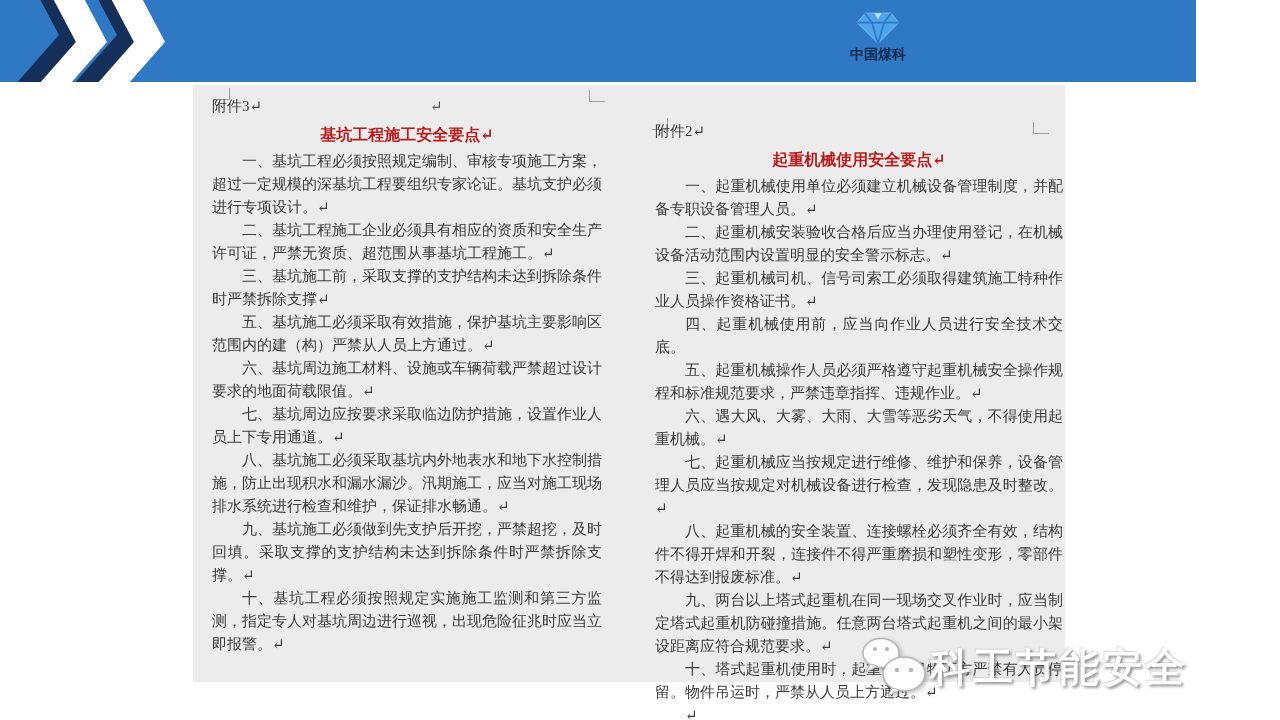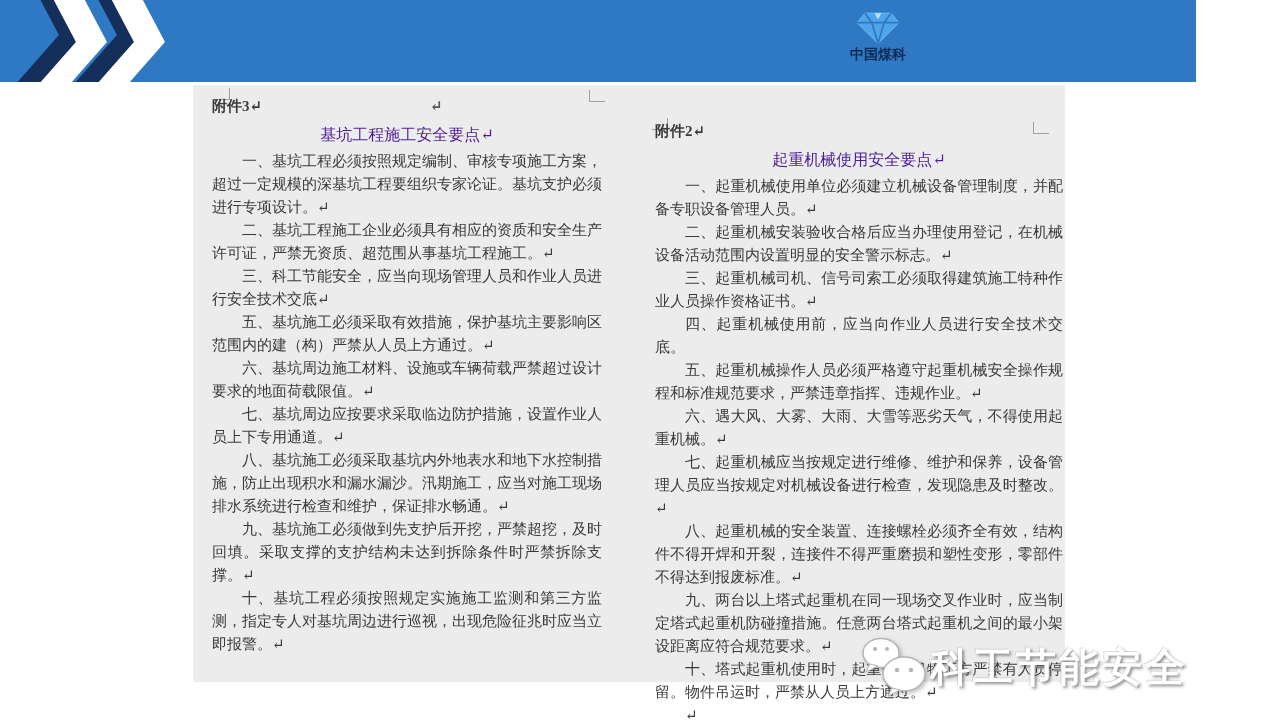--- a/index.html
+++ b/index.html
@@ -31,23 +31,23 @@
   .doc-bg{position:absolute;left:193px;top:85px;width:872px;height:597px;background:#ececec;}
 
   .corner{position:absolute;width:15px;height:11px;}
   .corner.tl{border-bottom:1px solid #9aa0a6;border-right:1px solid #9aa0a6;}
   .corner.tr{border-bottom:1px solid #9aa0a6;border-left:1px solid #9aa0a6;}
 
   .page{position:absolute;font-family:"Liberation Serif","DejaVu Serif",serif;
         color:#3a3a3a;font-size:15px;line-height:23px;text-align:justify;}
   .page-left{left:212px;top:95px;width:390px;}
   .page-right{left:655px;top:120px;width:408px;}
-  .attach-line{white-space:nowrap;font-weight:bold;}
+  .attach-line{white-space:nowrap;}
   .stray-mark{display:inline-block;margin-left:168px;color:#555;}
-  .doc-title{text-align:center;color:#4c1d95;font-weight:normal;font-size:16px;margin:5px 0 4px 0;}
+  .doc-title{text-align:center;color:#b91c1c;font-weight:bold;font-size:16px;margin:5px 0 4px 0;}
   .doc-para{margin:0;text-indent:2em;}
 
   
   .watermark{position:absolute;right:8px;bottom:22px;display:flex;align-items:center;}
   .watermark svg{filter:drop-shadow(2px 2px 2px rgba(0,0,0,0.25));}
   .watermark-text{font-size:40px;font-weight:bold;color:#ffffff;letter-spacing:3px;white-space:nowrap;
                   text-shadow:2px 2px 3px rgba(60,60,60,0.55), -1px -1px 0 rgba(200,200,200,0.6);}
 </style>
 </head>
 <body>
@@ -80,21 +80,21 @@
   <div class="corner tl" style="left:652px;top:118px;"></div>
   <div class="corner tr" style="left:1033px;top:122px;"></div>
 
   <div class="page page-left">
     <div class="attach-line"><span>附件3</span><span>↵</span><span class="stray-mark">↵</span></div>
     <div class="doc-title"><span>基坑工程施工安全要点</span><span>↵</span></div>
     <div>
 
     <p class="doc-para">一、基坑工程必须按照规定编制、审核专项施工方案，超过一定规模的深基坑工程要组织专家论证。基坑支护必须进行专项设计。↵</p>
         <p class="doc-para">二、基坑工程施工企业必须具有相应的资质和安全生产许可证，严禁无资质、超范围从事基坑工程施工。↵</p>
-        <p class="doc-para">三、科工节能安全，应当向现场管理人员和作业人员进行安全技术交底↵</p>
+        <p class="doc-para">三、基坑施工前，采取支撑的支护结构未达到拆除条件时严禁拆除支撑↵</p>
         <p class="doc-para">五、基坑施工必须采取有效措施，保护基坑主要影响区范围内的建（构）严禁从人员上方通过。↵</p>
         <p class="doc-para">六、基坑周边施工材料、设施或车辆荷载严禁超过设计要求的地面荷载限值。↵</p>
         <p class="doc-para">七、基坑周边应按要求采取临边防护措施，设置作业人员上下专用通道。↵</p>
         <p class="doc-para">八、基坑施工必须采取基坑内外地表水和地下水控制措施，防止出现积水和漏水漏沙。汛期施工，应当对施工现场排水系统进行检查和维护，保证排水畅通。↵</p>
         <p class="doc-para">九、基坑施工必须做到先支护后开挖，严禁超挖，及时回填。采取支撑的支护结构未达到拆除条件时严禁拆除支撑。↵</p>
         <p class="doc-para">十、基坑工程必须按照规定实施施工监测和第三方监测，指定专人对基坑周边进行巡视，出现危险征兆时应当立即报警。↵</p>
       </div>
   </div>
 
   <div class="page page-right">

